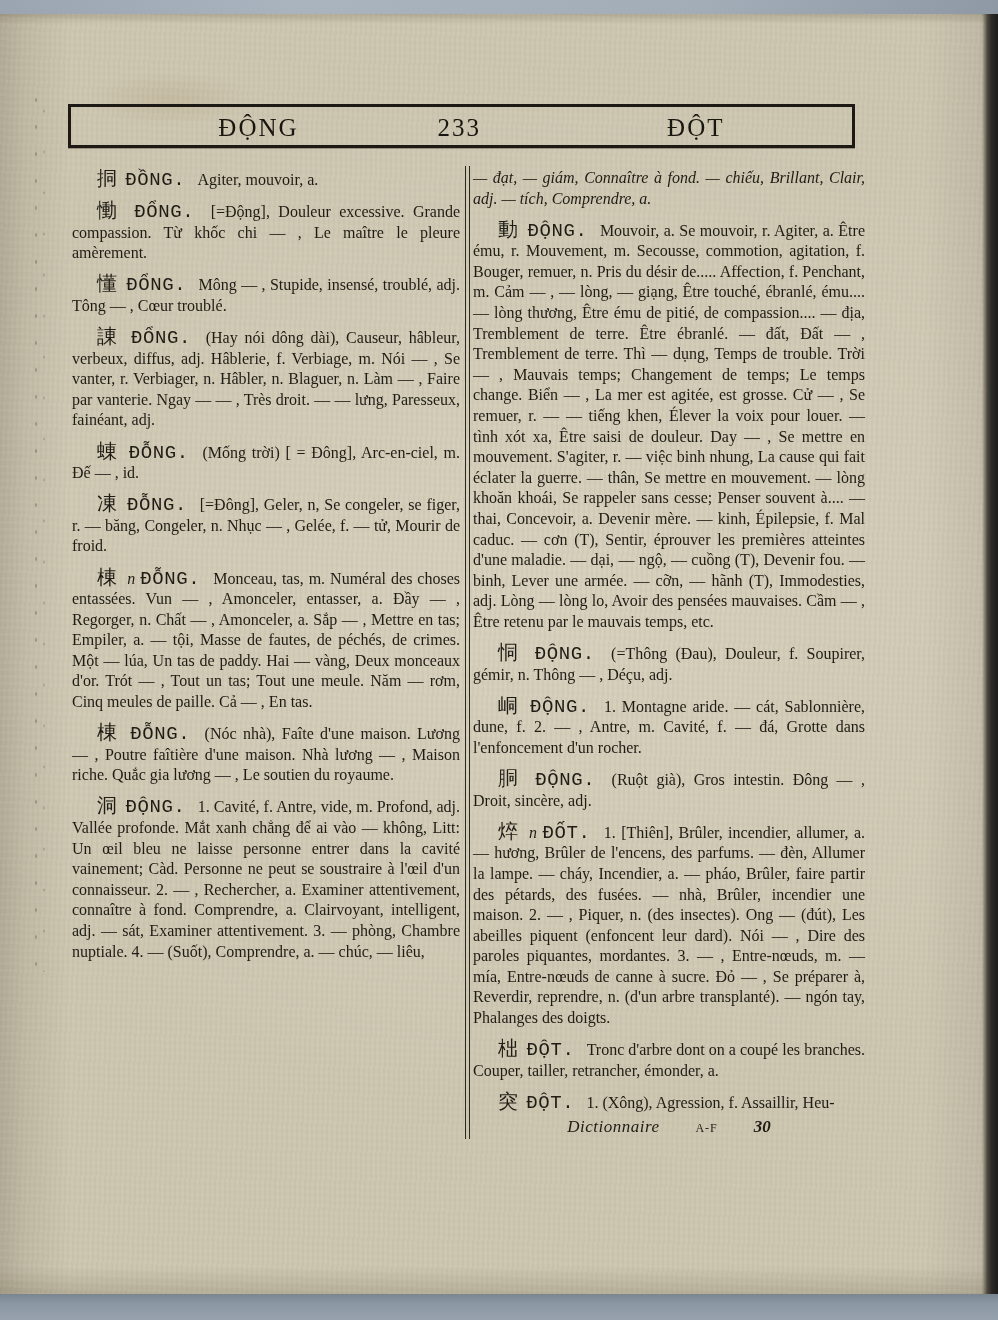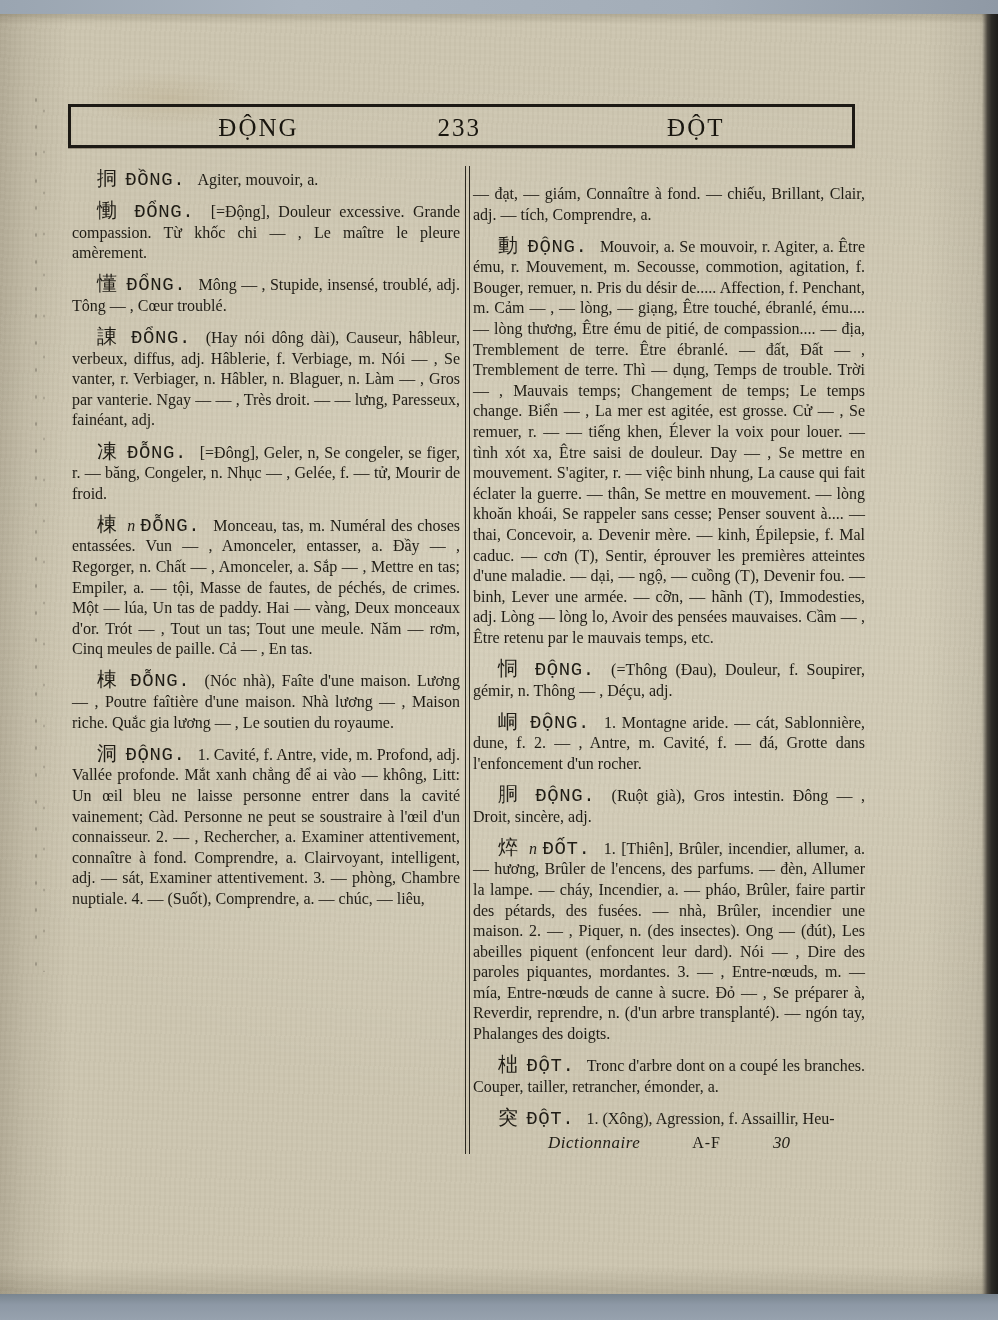--- a/index.html
+++ b/index.html
@@ -69,34 +69,34 @@
   }
   .col{font-size:16px;line-height:20.6px;text-align:justify;}
   .col-left{width:388px;}
   .col-right{width:392px;}
   .divider{
     width:3px;margin:0 3px 0 5px;
     border-left:1.5px solid #2b2820;border-right:1.5px solid #2b2820;
   }
   .entry{margin:9.5px 0 0 0;text-indent:25px;}
   .entry:first-child{margin-top:2px;}
-  .entry.cont{text-indent:0;margin-top:18px;}
+  .entry.cont{text-indent:0;margin-top:2px;font-style:italic;}
   .han{
     font-family:"DejaVu Sans",sans-serif;
     font-size:20px;letter-spacing:1px;line-height:1;
   }
   .pre-label{font-style:italic;font-size:16px;}
   .headword{font-size:19px;letter-spacing:.6px;font-family:Liberation Mono, monospace;}
   .page-footer{
-    display:flex;justify-content:center;align-items:baseline;gap:52px;
+    display:flex;justify-content:center;align-items:baseline;gap:36px;
     margin-top:4px;font-size:17px;
   }
   .footer-title{font-style:italic;letter-spacing:.5px;}
-  .footer-vol{font-size:16px;letter-spacing:1px;}
-  .footer-sig{font-style:italic;font-weight:normal;}
+  .footer-vol{font-size:12px;letter-spacing:1px;}
+  .footer-sig{font-style:italic;font-weight:bold;}
 </style>
 </head>
 <body>
 
 <div class="photo">
   <div class="surface-top"></div>
   <div class="surface-bottom"></div>
 
   <div class="book-page">
     <div class="page-grain"></div>
@@ -106,21 +106,22 @@
       <span class="hw hw-left">ĐỘNG</span>
       <span class="hw hw-num">233</span>
       <span class="hw hw-right">ĐỘT</span>
     </div>
 
     <div class="columns">
       <div class="col col-left" id="col-left">
           <p class="entry"><span class="han">挏 </span><span class="headword">ĐỒNG. </span><span class="entry-body">Agiter, mouvoir, a.</span></p>
           <p class="entry"><span class="han">慟 </span><span class="headword">ĐỔNG. </span><span class="entry-body">[=Động], Douleur excessive. Grande compassion. Từ khốc chi — , Le maître le pleure amèrement.</span></p>
           <p class="entry"><span class="han">懂 </span><span class="headword">ĐỔNG. </span><span class="entry-body">Mông — , Stupide, insensé, troublé, adj. Tông — , Cœur troublé.</span></p>
-          <p class="entry"><span class="han">諌 </span><span class="headword">ĐỔNG. </span><span class="entry-body">(Hay nói dông dài), Causeur, hâbleur, verbeux, diffus, adj. Hâblerie, f. Verbiage, m. Nói — , Se vanter, r. Verbiager, n. Hâbler, n. Blaguer, n. Làm — , Gros par vanterie. Ngay — — , Très droit. — — lưng, Paresseux, fainéant, adj.</span></p>
+          <p class="entry"><span class="han">諌 </span><span class="headword">ĐỔNG. </span><span class="entry-body">(Hay nói dông dài), Causeur, hâbleur, verbeux, diffus, adj. Hâblerie, f. Verbiage, m. Nói — , Se vanter, r. Verbiager, n. Hâbler, n. Blaguer, n. Làm — , Faire par vanterie. Ngay — — , Très droit. — — lưng, Paresseux, fainéant, adj.</span></p>
+          <p class="entry"><span class="han">蝀 </span><span class="headword">ĐỖNG. </span><span class="entry-body">(Mống trời) [ = Đông], Arc-en-ciel, m. Đế — , id.</span></p>
           <p class="entry"><span class="han">凍 </span><span class="headword">ĐỖNG. </span><span class="entry-body">[=Đông], Geler, n, Se congeler, se figer, r. — băng, Congeler, n. Nhục — , Gelée, f. — tử, Mourir de froid.</span></p>
           <p class="entry"><span class="han">棟 </span><span class="pre-label">n </span><span class="headword">ĐỖNG. </span><span class="entry-body">Monceau, tas, m. Numéral des choses entassées. Vun — , Amonceler, entasser, a. Đầy — , Regorger, n. Chất — , Amonceler, a. Sắp — , Mettre en tas; Empiler, a. — tội, Masse de fautes, de péchés, de crimes. Một — lúa, Un tas de paddy. Hai — vàng, Deux monceaux d'or. Trót — , Tout un tas; Tout une meule. Năm — rơm, Cinq meules de paille. Cả — , En tas.</span></p>
           <p class="entry"><span class="han">棟 </span><span class="headword">ĐỖNG. </span><span class="entry-body">(Nóc nhà), Faîte d'une maison. Lương — , Poutre faîtière d'une maison. Nhà lương — , Maison riche. Quắc gia lương — , Le soutien du royaume.</span></p>
           <p class="entry"><span class="han">洞 </span><span class="headword">ĐỘNG. </span><span class="entry-body">1. Cavité, f. Antre, vide, m. Profond, adj. Vallée profonde. Mắt xanh chẳng để ai vào — không, Litt: Un œil bleu ne laisse personne entrer dans la cavité vainement; Càd. Personne ne peut se soustraire à l'œil d'un connaisseur. 2. — , Rechercher, a. Examiner attentivement, connaître à fond. Comprendre, a. Clairvoyant, intelligent, adj. — sát, Examiner attentivement. 3. — phòng, Chambre nuptiale. 4. — (Suốt), Comprendre, a. — chúc, — liêu,</span></p>
         </div>
       <div class="divider"></div>
       <div class="col col-right" id="col-right">
 
       <p class="entry cont"><span class="entry-body">— đạt, — giám, Connaître à fond. — chiếu, Brillant, Clair, adj. — tích, Comprendre, a.</span></p>
           <p class="entry"><span class="han">動 </span><span class="headword">ĐỘNG. </span><span class="entry-body">Mouvoir, a. Se mouvoir, r. Agiter, a. Être ému, r. Mouvement, m. Secousse, commotion, agitation, f. Bouger, remuer, n. Pris du désir de..... Affection, f. Penchant, m. Cảm — , — lòng, — giạng, Être touché, ébranlé, ému.... — lòng thương, Être ému de pitié, de compassion.... — địa, Tremblement de terre. Être ébranlé. — đất, Đất — , Tremblement de terre. Thì — dụng, Temps de trouble. Trời — , Mauvais temps; Changement de temps; Le temps change. Biển — , La mer est agitée, est grosse. Cử — , Se remuer, r. — — tiếng khen, Élever la voix pour louer. — tình xót xa, Être saisi de douleur. Day — , Se mettre en mouvement. S'agiter, r. — việc binh nhung, La cause qui fait éclater la guerre. — thân, Se mettre en mouvement. — lòng khoăn khoái, Se rappeler sans cesse; Penser souvent à.... — thai, Concevoir, a. Devenir mère. — kinh, Épilepsie, f. Mal caduc. — cơn (T), Sentir, éprouver les premières atteintes d'une maladie. — dại, — ngộ, — cuồng (T), Devenir fou. — binh, Lever une armée. — cỡn, — hãnh (T), Immodesties, adj. Lòng — lòng lo, Avoir des pensées mauvaises. Cầm — , Être retenu par le mauvais temps, etc.</span></p>

